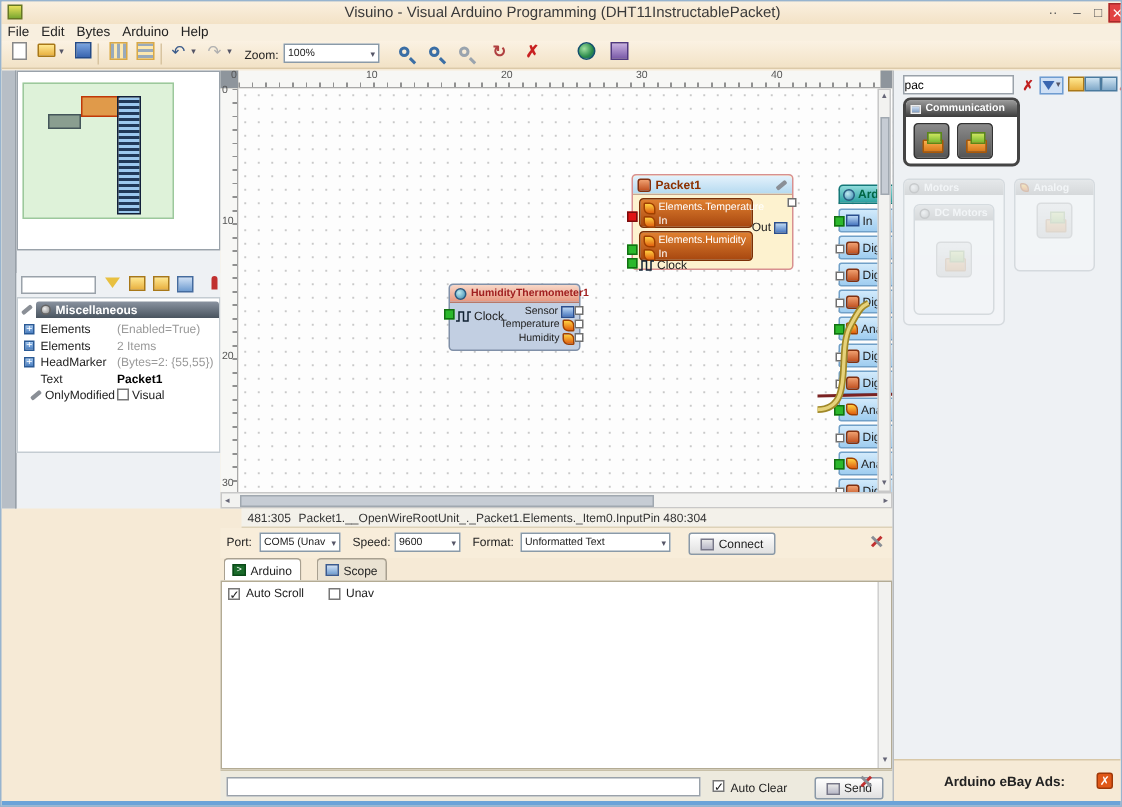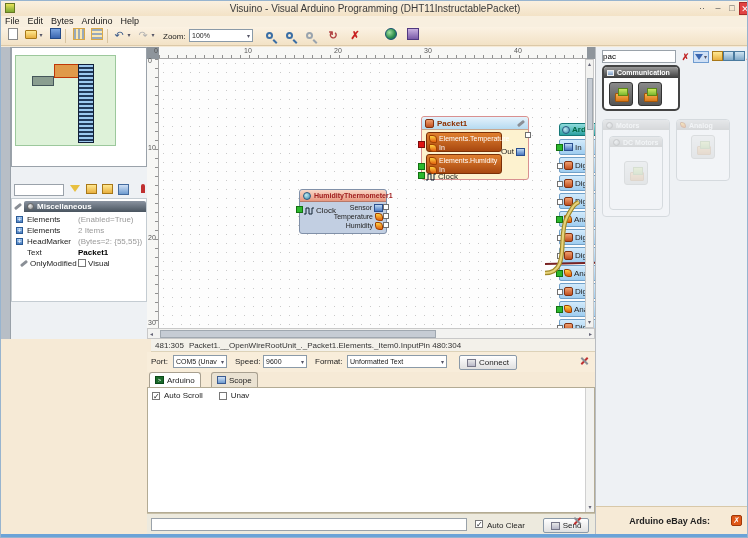--- a/index.html
+++ b/index.html
@@ -115,21 +115,21 @@
 
   #wires { left:158px; top:58px; width:436px; height:269px; pointer-events:none; }
 
   #vscroll { left:584px; top:58px; width:9px; height:269px; background:#f2f2f0; border:1px solid #c8c8c8; z-index:5; }
   #vthumb { left:1px; top:18px; width:6px; height:52px; background:#c6ccd4; border:1px solid #a0a8b0; }
   #hscroll { left:146px; top:327px; width:448px; height:11px; background:#f2f2f0; border:1px solid #c8c8c8; }
   #hthumb { left:12px; top:1px; width:276px; height:8px; background:#c6ccd4; border:1px solid #a0a8b0; }
   .scr-arr { font-size:6px; color:#667; line-height:9px; text-align:center; }
 
   
-  #status-row { left:150px; top:338px; width:448px; height:13px; background:#f3f1ea; border-bottom:1px solid #ddd2b8; font-size:8px; color:#333; }
+  #status-row { left:160px; top:338px; width:448px; height:13px; background:#f3f1ea; border-bottom:1px solid #ddd2b8; font-size:8px; color:#333; }
   #status-coords { left:4px; top:2px; }
   #status-path { left:38px; top:2px; }
   #port-row { left:146px; top:351px; width:448px; height:20px; background:#f8edda; }
   .frm-label { font-size:8px; color:#222; }
   .combo { background:#fff; border:1px solid #8a9aa8; font-size:7px; display:flex; align-items:center; justify-content:space-between; padding:0 2px; height:13px; }
   .btn { border:1px solid #8a99a8; background:linear-gradient(#ffffff,#e0e0e0); border-radius:2px; display:flex; align-items:center; justify-content:center; font-size:8px; gap:3px; }
   .ico-tools { width:10px; height:10px; display:inline-block; position:relative; }
   .ico-tools::before { content:""; position:absolute; left:1px; top:4px; width:9px; height:2px; background:#c03030; transform:rotate(-45deg); }
   .ico-tools::after { content:""; position:absolute; left:1px; top:4px; width:9px; height:2px; background:#8a8f96; transform:rotate(45deg); }
   #tab-row { left:146px; top:371px; width:448px; height:15px; }

